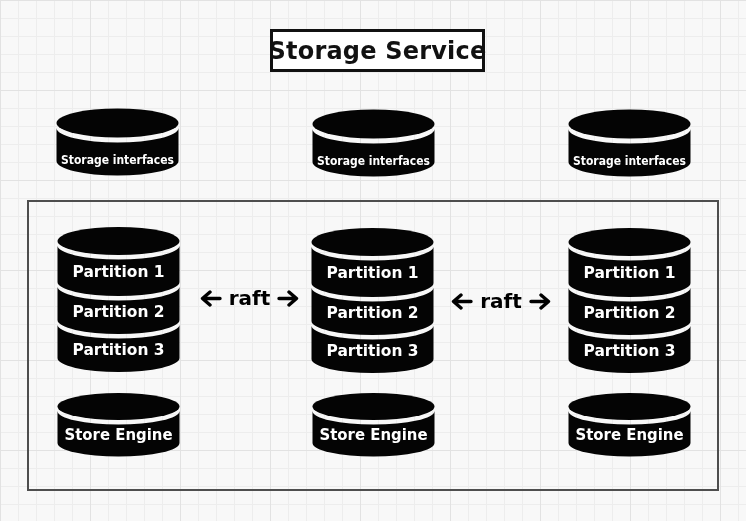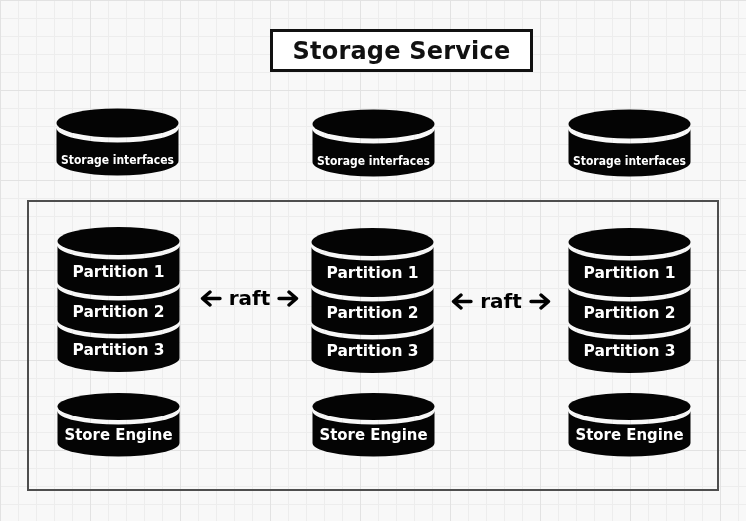--- a/index.html
+++ b/index.html
@@ -15,21 +15,21 @@
     background-image:
       linear-gradient(#e2e2e2 1px, transparent 1px),
       linear-gradient(90deg, #e2e2e2 1px, transparent 1px),
       linear-gradient(#ededed 1px, transparent 1px),
       linear-gradient(90deg, #ededed 1px, transparent 1px);
     background-size: 90px 90px, 90px 90px, 18px 18px, 18px 18px;
   }
   .abs { position: absolute; }
 
   .title-box {
-    left: 270px; top: 29px; width: 263px; height: 43px;
+    left: 270px; top: 29px; width: 215px; height: 43px;
     box-sizing: border-box;
     border: 3px solid #111;
     background: #ffffff;
     display: flex; align-items: center; justify-content: center;
     font-size: 24px; font-weight: bold; color: #111;
     letter-spacing: 0.2px;
     white-space: nowrap;
   }
 
   .cluster-box {

